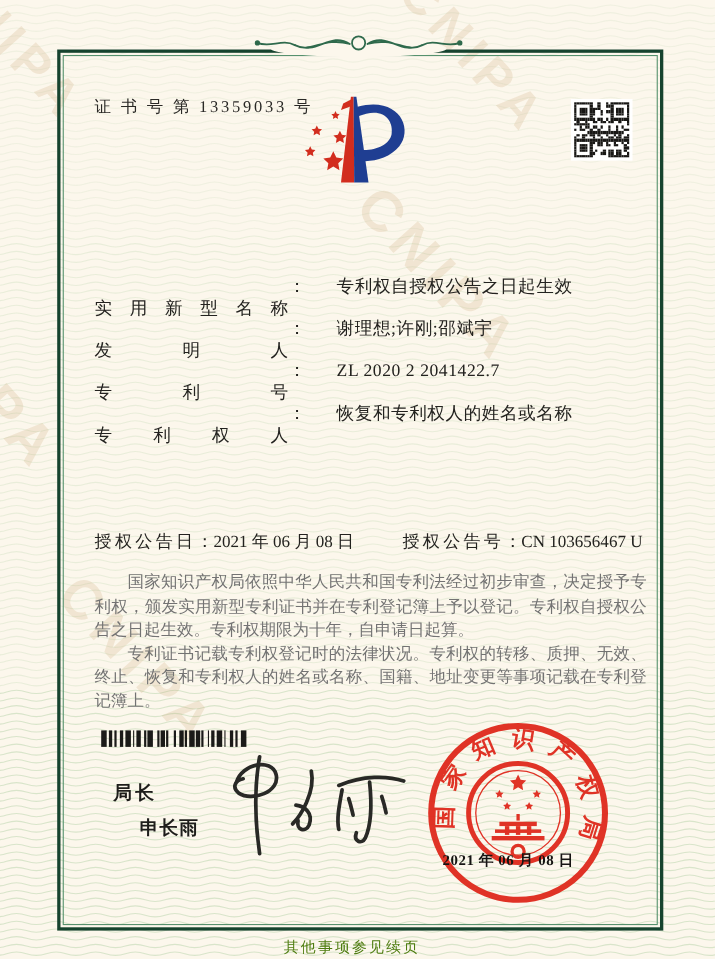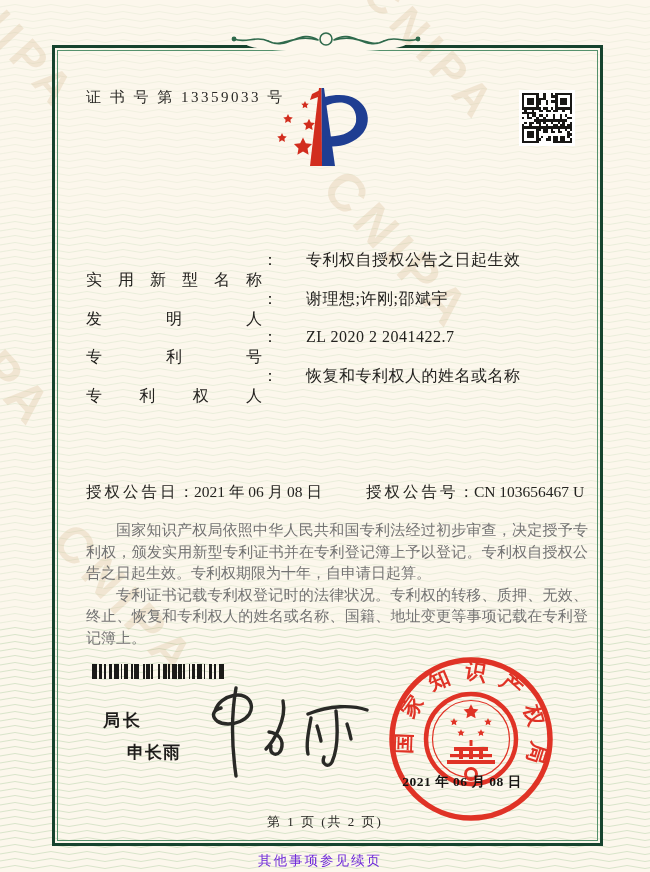--- a/index.html
+++ b/index.html
@@ -38,21 +38,21 @@
   .signer-title{position:absolute;left:103px;top:709px;font-size:17px;font-weight:bold;
         font-family:"Liberation Sans","DejaVu Sans",sans-serif;letter-spacing:3px;color:#1e1d1b;}
   .signer-name{position:absolute;left:103px;top:741px;font-size:17px;font-weight:bold;
         font-family:"Liberation Sans","DejaVu Sans",sans-serif;letter-spacing:1px;color:#1e1d1b;margin-left:24px;}
   .signature{position:absolute;left:180px;top:676px;}
   .seal{position:absolute;left:384px;top:652px;opacity:0.95;}
   .seal-date{position:absolute;left:394px;top:773px;width:136px;text-align:center;font-size:13.5px;
         font-weight:bold;color:#151412;letter-spacing:0.5px;z-index:5;}
   .page-info{position:absolute;left:0;top:813px;width:650px;text-align:center;font-size:13px;
         letter-spacing:2px;color:#2a2926;z-index:5;}
-  .note{position:absolute;left:258px;top:852px;font-size:13.5px;letter-spacing:2px;color:#6d28d9;z-index:5;}
+  .note{position:absolute;left:258px;top:852px;font-size:13.5px;letter-spacing:2px;color:#4d7c0f;z-index:5;}
 </style>
 </head>
 <body>
 
 <svg width="0" height="0" style="position:absolute">
   <defs>
     <path id="star5" d="M0,-10 L2.94,-4.05 L9.51,-3.09 L4.76,1.55 L5.88,8.09 L0,4.7 L-5.88,8.09 L-4.76,1.55 L-9.51,-3.09 L-2.94,-4.05 Z"></path>
   </defs>
 </svg>
 
@@ -789,17 +789,16 @@
           <rect x="95" y="99" width="4" height="8"></rect>
           <rect x="66" y="102" width="42" height="3.2"></rect>
           <rect x="63" y="108" width="48" height="4"></rect>
         </g>
         <circle cx="87" cy="122" r="5.5" fill="none" stroke-width="3"></circle>
       </g>
     </svg>
 
     <div class="seal-date">2021 年 06 月 08 日</div>
 
-    <div class="page-info">第 1 页 (共 2 页)</div>
     <div class="note">其他事项参见续页</div>
 
   </div>
 </div>
 
 </body></html>

